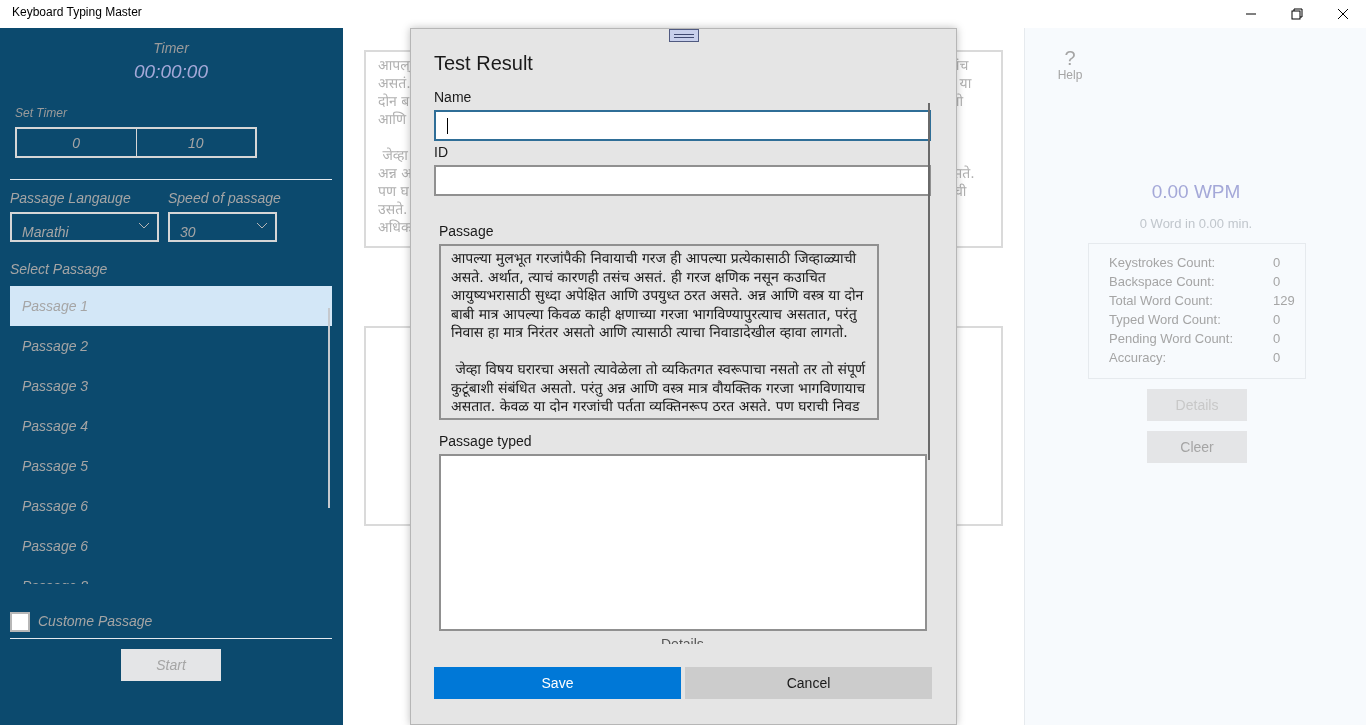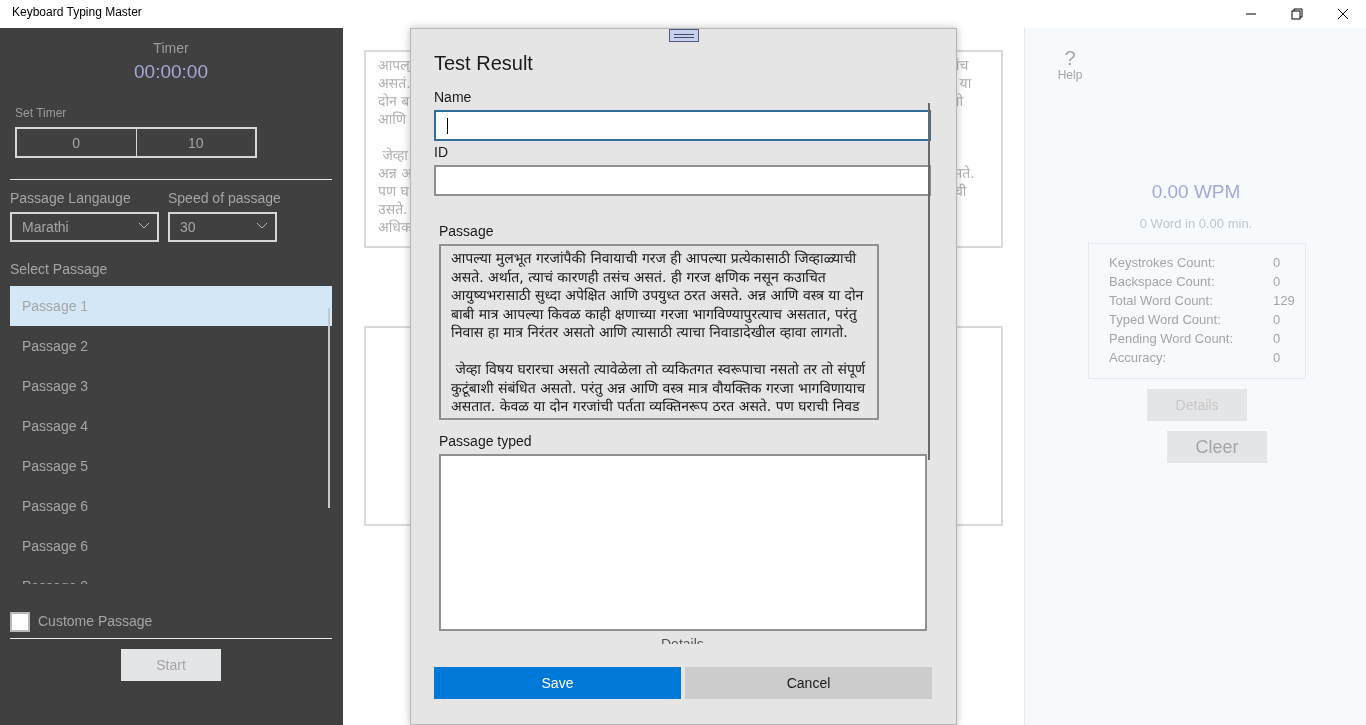--- a/index.html
+++ b/index.html
@@ -4,33 +4,33 @@
 <style>
   * { box-sizing: border-box; margin: 0; padding: 0; }
   html, body { width: 1366px; height: 725px; overflow: hidden; background: #ffffff; font-family: "Liberation Sans", "DejaVu Sans", sans-serif; }
   .titlebar { position: absolute; left: 0; top: 0; width: 1366px; height: 28px; background: #ffffff; }
   .titlebar .title { position: absolute; left: 12px; top: 5px; font-size: 12px; color: #000; }
   .winbtn { position: absolute; top: 0; width: 46px; height: 28px; display: flex; align-items: center; justify-content: center; color: #000; font-size: 14px; }
   .winbtn.min { left: 1228px; }
   .winbtn.max { left: 1274px; }
   .winbtn.close { left: 1320px; }
 
-  .left { position: absolute; left: 0; top: 28px; width: 392px; height: 697px; background: #404040; border-right: 1px solid #e6eaee; }
+  .left { position: absolute; left: 0; top: 28px; width: 392px; height: 697px; background: #0c4a6e; border-right: 1px solid #e6eaee; font-style: italic; }
   .center { position: absolute; left: 343px; top: 28px; width: 680px; height: 697px; background: #ffffff; }
   .right { position: absolute; left: 1024px; top: 28px; width: 342px; height: 697px; background: #f7fafd; border-left: 1px solid #e6eaee; }
   .timer-label { position: absolute; left: 0; width: 342px; top: 12px; text-align: center; font-size: 14px; color: #9b9b9b; }
   .timer-value { position: absolute; left: 0; width: 342px; top: 33px; text-align: center; font-size: 19px; color: #a4a8d8; }
   .set-timer-label { position: absolute; left: 15px; top: 78px; font-size: 12px; color: #9b9b9b; }
   .timer-boxes { position: absolute; left: 15px; top: 99px; width: 242px; height: 31px; border: 2px solid #d6d6d6; display: flex; }
   .timer-boxes div { flex: 1; display: flex; align-items: center; justify-content: center; font-size: 14px; color: #a5a5a5; }
   .timer-boxes div:first-child { border-right: 1px solid #d6d6d6; }
   .hr1 { position: absolute; left: 10px; top: 151px; width: 322px; height: 1px; background: #e5e9ee; }
   .lang-label { position: absolute; left: 10px; top: 162px; font-size: 14px; color: #a5a5a5; }
   .speed-label { position: absolute; left: 168px; top: 162px; font-size: 14px; color: #a5a5a5; }
-  .select { position: absolute; height: 30px; border: 2px solid #d6d6d6; display: flex; align-items: center; padding-left: 10px; font-size: 14px; color: #a5a5a5; }
+  .select { position: absolute; height: 30px; border: 2px solid #d6d6d6; display: flex; align-items: flex-end; padding-left: 10px; font-size: 14px; color: #a5a5a5; }
   .select .chev { position: absolute; right: 8px; top: 6px; width: 10px; height: 10px; }
   .lang-select { left: 10px; top: 184px; width: 149px; }
   .speed-select { left: 168px; top: 184px; width: 109px; }
   .select-passage-label { position: absolute; left: 10px; top: 233px; font-size: 14px; color: #a5a5a5; }
   .passage-list { position: absolute; left: 10px; top: 258px; width: 322px; height: 298px; overflow: hidden; }
   .passage-item { height: 40px; display: flex; align-items: center; padding-left: 12px; font-size: 14px; color: #a5a5a5; }
   .passage-item.selected { background: #d3e7f7; }
   .list-scroll { position: absolute; left: 328px; top: 280px; width: 2px; height: 200px; background: #c5c9ce; }
   .custom-check { position: absolute; left: 10px; top: 584px; width: 20px; height: 20px; border: 2px solid #b7b7b7; background: #fff; }
   .custom-label { position: absolute; left: 38px; top: 585px; font-size: 14px; color: #a5a5a5; }
@@ -42,21 +42,21 @@
 
   .help { position: absolute; left: 30px; top: 20px; width: 30px; text-align: center; color: #a5a5a5; }
   .help .q { font-size: 20px; line-height: 20px; }
   .help .lbl { font-size: 12px; }
   .wpm { position: absolute; left: 0; width: 342px; top: 153px; text-align: center; font-size: 19px; color: #a4a8d8; }
   .wordin { position: absolute; left: 0; width: 342px; top: 188px; text-align: center; font-size: 13px; color: #c0c6cc; }
   .stats { position: absolute; left: 63px; top: 215px; width: 218px; height: 136px; border: 1px solid #e6eaee; padding: 11px 0 0 20px; }
   .stat-row { display: flex; height: 19px; font-size: 13px; color: #a5a5a5; }
   .stat-row .k { width: 164px; }
   .details-btn { position: absolute; left: 122px; top: 361px; width: 100px; height: 32px; background: #e4e5e7; display: flex; align-items: center; justify-content: center; font-size: 14px; color: #c8c8c8; }
-  .cleer-btn { position: absolute; left: 122px; top: 403px; width: 100px; height: 32px; background: #e4e5e7; display: flex; align-items: center; justify-content: center; font-size: 18px; color: #a5a5a5; margin-left: 20px; }
+  .cleer-btn { position: absolute; left: 122px; top: 403px; width: 100px; height: 32px; background: #e4e5e7; display: flex; align-items: center; justify-content: center; font-size: 14px; color: #a5a5a5; }
 
   .dialog { position: absolute; left: 410px; top: 28px; width: 547px; height: 697px; background: #e5e5e5; border: 1px solid #b6b6b6; box-shadow: 0 0 8px rgba(0,0,0,0.25); }
   .grip { position: absolute; left: 258px; top: 0px; width: 30px; height: 13px; background: #c8d0ec; border: 1px solid #505a80; display: flex; flex-direction: column; align-items: center; justify-content: center; gap: 2px; }
   .grip span { width: 20px; height: 1px; background: #404a70; display: block; }
   .dlg-title { position: absolute; left: 23px; top: 23px; font-size: 20px; color: #1a1a1a; }
   .dlg-label { position: absolute; font-size: 14px; color: #1a1a1a; }
   .name-input { position: absolute; left: 23px; top: 81px; width: 497px; height: 31px; border: 2px solid #2f6e97; background: #fff; }
   .caret { position: absolute; left: 11px; top: 6px; width: 1px; height: 16px; background: #000; }
   .id-input { position: absolute; left: 23px; top: 136px; width: 497px; height: 31px; border: 2px solid #909090; background: #fff; }
   .dlg-scroll { position: absolute; left: 517px; top: 74px; width: 2px; height: 357px; background: #6a6a6a; }

